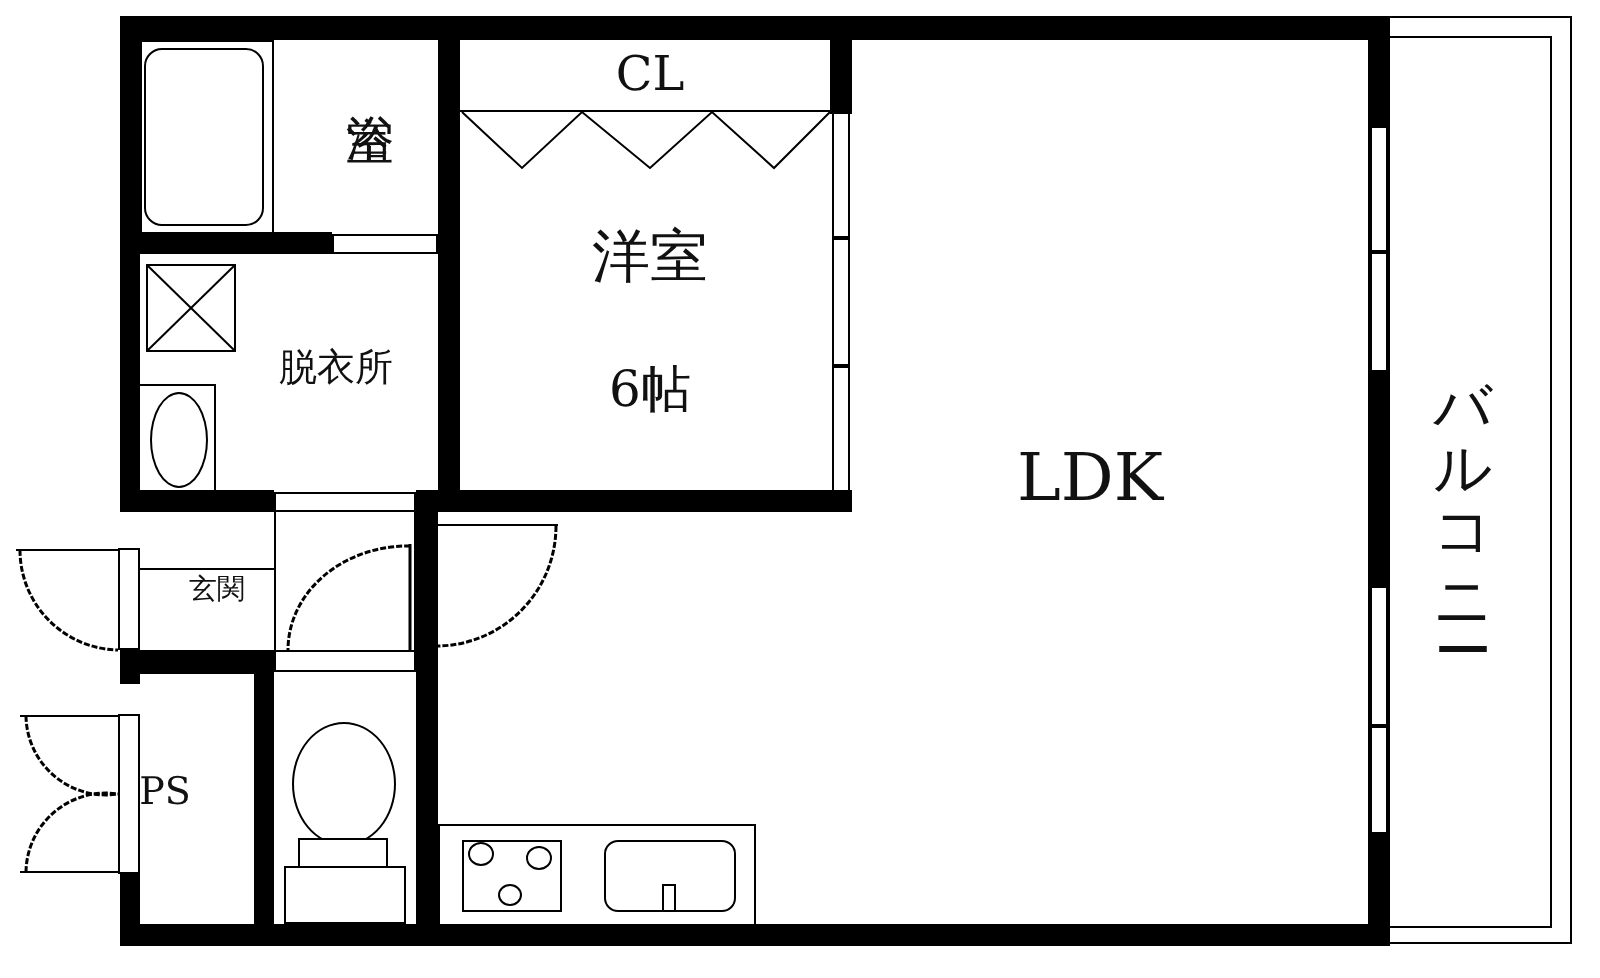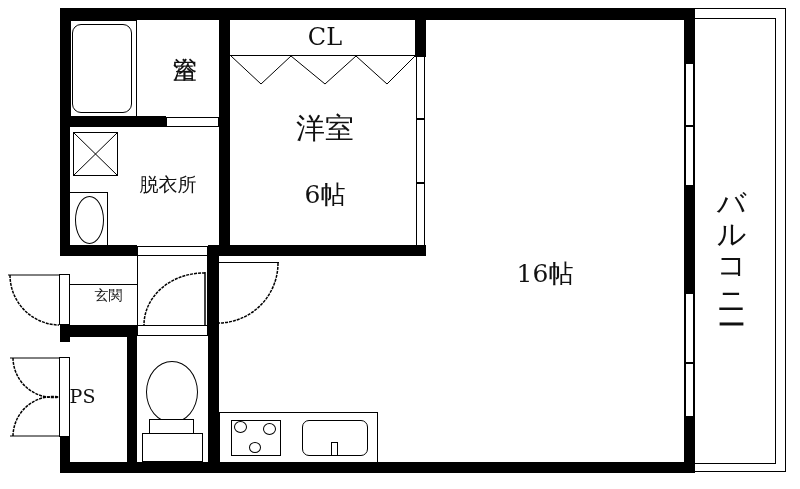--- a/index.html
+++ b/index.html
@@ -120,17 +120,17 @@
   <div class="abs" style="left:142px;top:433px;width:61px;height:29px;border:1.5px solid #000;background:#fff;"></div>
 
   <div class="abs" style="left:219px;top:412px;width:159px;height:51px;border:1.5px solid #000;border-bottom:none;"></div>
   <div class="abs" style="left:231px;top:420px;width:50px;height:36px;border:1.5px solid #000;"></div>
   <div class="abs" style="left:234px;top:421px;width:13px;height:12px;border:1.5px solid #000;border-radius:50%;"></div>
   <div class="abs" style="left:263px;top:423px;width:13px;height:12px;border:1.5px solid #000;border-radius:50%;"></div>
   <div class="abs" style="left:249px;top:442px;width:12px;height:11px;border:1.5px solid #000;border-radius:50%;"></div>
   <div class="abs" style="left:302px;top:420px;width:66px;height:36px;border:1.5px solid #000;border-radius:7px;"></div>
   <div class="abs" style="left:331px;top:442px;width:7px;height:14px;border:1.5px solid #000;border-bottom:none;"></div>
 
-  <div class="label" style="left:490px;top:260px;width:110px;font-size:25px;">
-    <span>16帖</span>
+  <div class="label" style="left:490px;top:220px;width:110px;font-size:33px;">
+    <span>LDK</span>
   </div>
 
 </div>
 
 </body></html>

